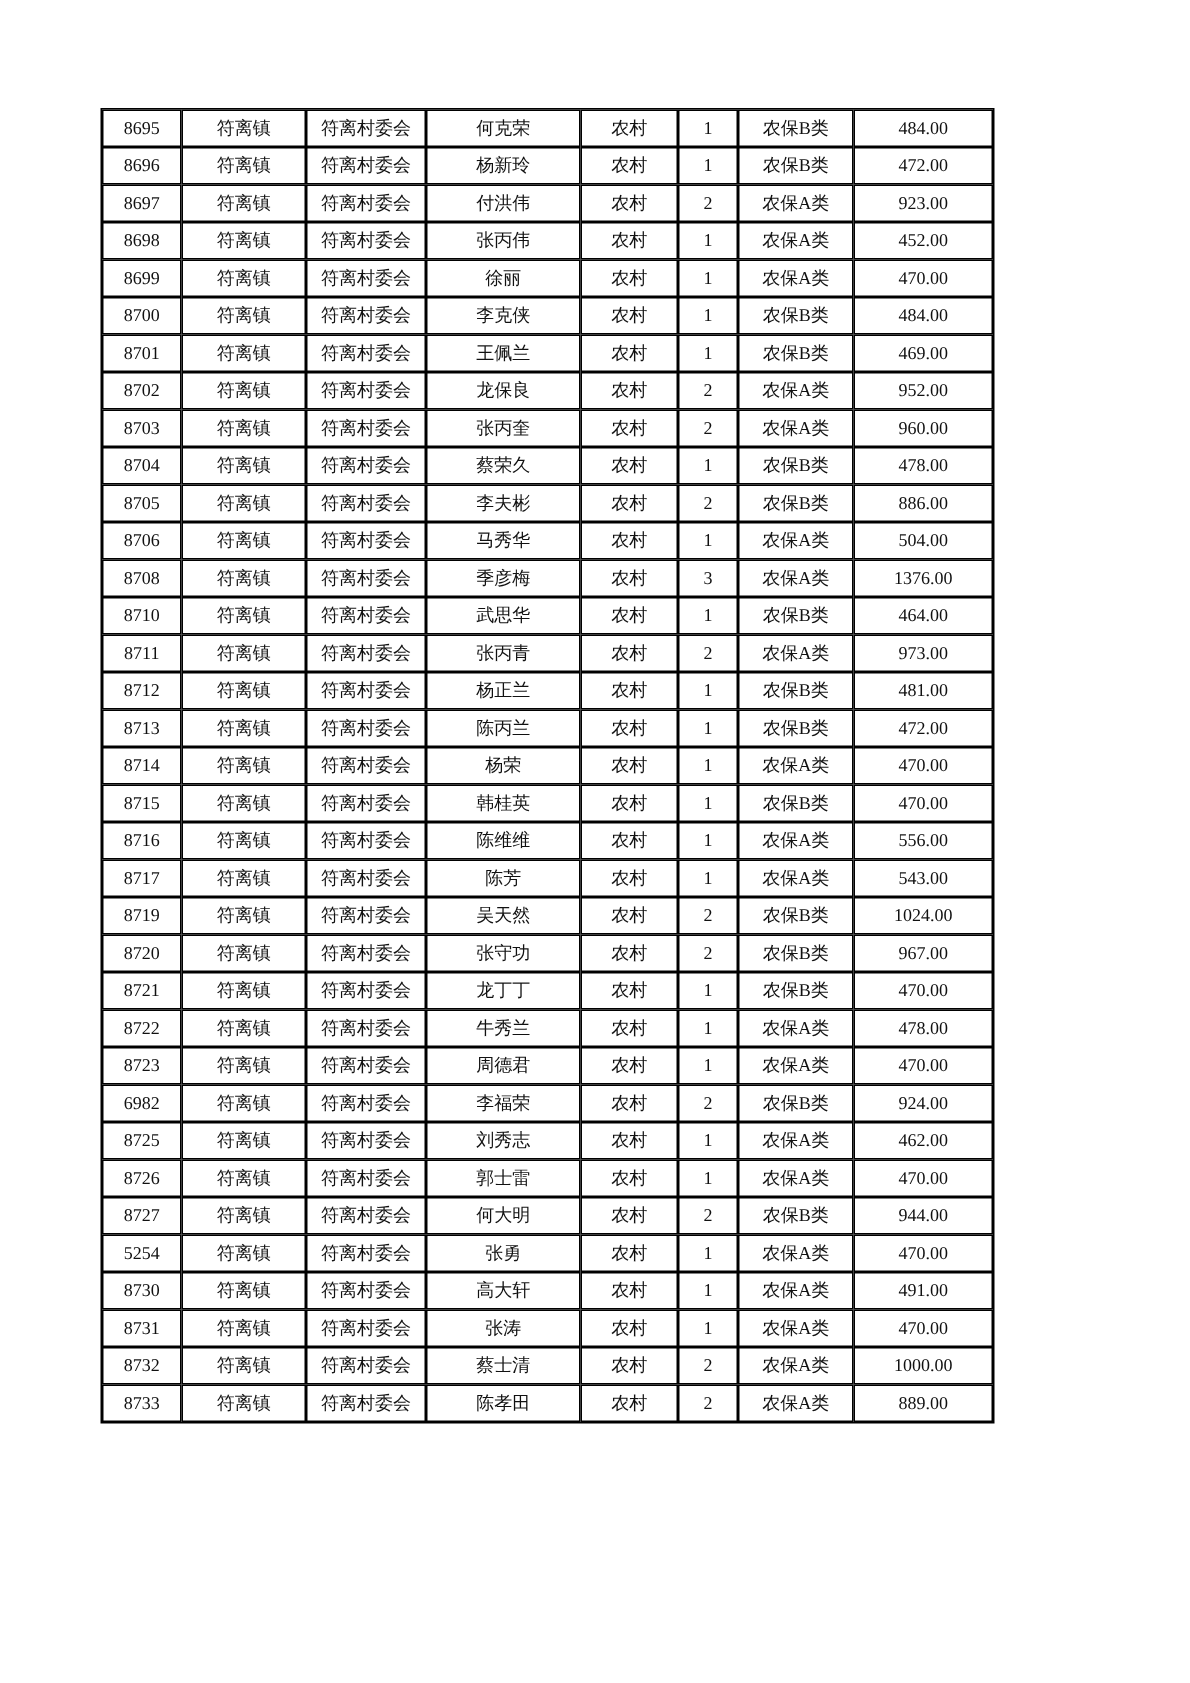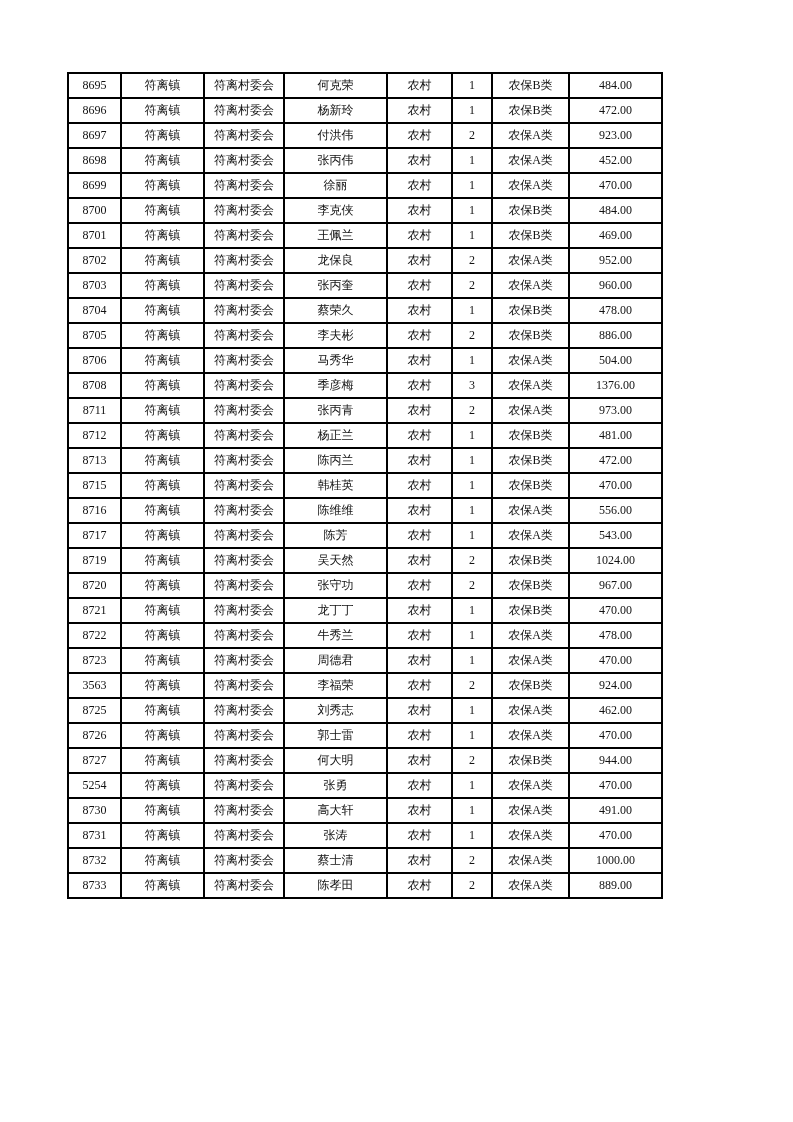--- a/index.html
+++ b/index.html
@@ -187,20 +187,30 @@
           <td>8708</td>
           <td>符离镇</td>
           <td>符离村委会</td>
           <td>季彦梅</td>
           <td>农村</td>
           <td>3</td>
           <td>农保A类</td>
           <td>1376.00</td>
         </tr>
         <tr>
+          <td>8710</td>
+          <td>符离镇</td>
+          <td>符离村委会</td>
+          <td>武思华</td>
+          <td>农村</td>
+          <td>1</td>
+          <td>农保B类</td>
+          <td>464.00</td>
+        </tr>
+        <tr>
           <td>8711</td>
           <td>符离镇</td>
           <td>符离村委会</td>
           <td>张丙青</td>
           <td>农村</td>
           <td>2</td>
           <td>农保A类</td>
           <td>973.00</td>
         </tr>
         <tr>
@@ -217,20 +227,30 @@
           <td>8713</td>
           <td>符离镇</td>
           <td>符离村委会</td>
           <td>陈丙兰</td>
           <td>农村</td>
           <td>1</td>
           <td>农保B类</td>
           <td>472.00</td>
         </tr>
         <tr>
+          <td>8714</td>
+          <td>符离镇</td>
+          <td>符离村委会</td>
+          <td>杨荣</td>
+          <td>农村</td>
+          <td>1</td>
+          <td>农保A类</td>
+          <td>470.00</td>
+        </tr>
+        <tr>
           <td>8715</td>
           <td>符离镇</td>
           <td>符离村委会</td>
           <td>韩桂英</td>
           <td>农村</td>
           <td>1</td>
           <td>农保B类</td>
           <td>470.00</td>
         </tr>
         <tr>
@@ -297,21 +317,21 @@
           <td>8723</td>
           <td>符离镇</td>
           <td>符离村委会</td>
           <td>周德君</td>
           <td>农村</td>
           <td>1</td>
           <td>农保A类</td>
           <td>470.00</td>
         </tr>
         <tr>
-          <td>3563</td>
+          <td>6982</td>
           <td>符离镇</td>
           <td>符离村委会</td>
           <td>李福荣</td>
           <td>农村</td>
           <td>2</td>
           <td>农保B类</td>
           <td>924.00</td>
         </tr>
         <tr>
           <td>8725</td>

